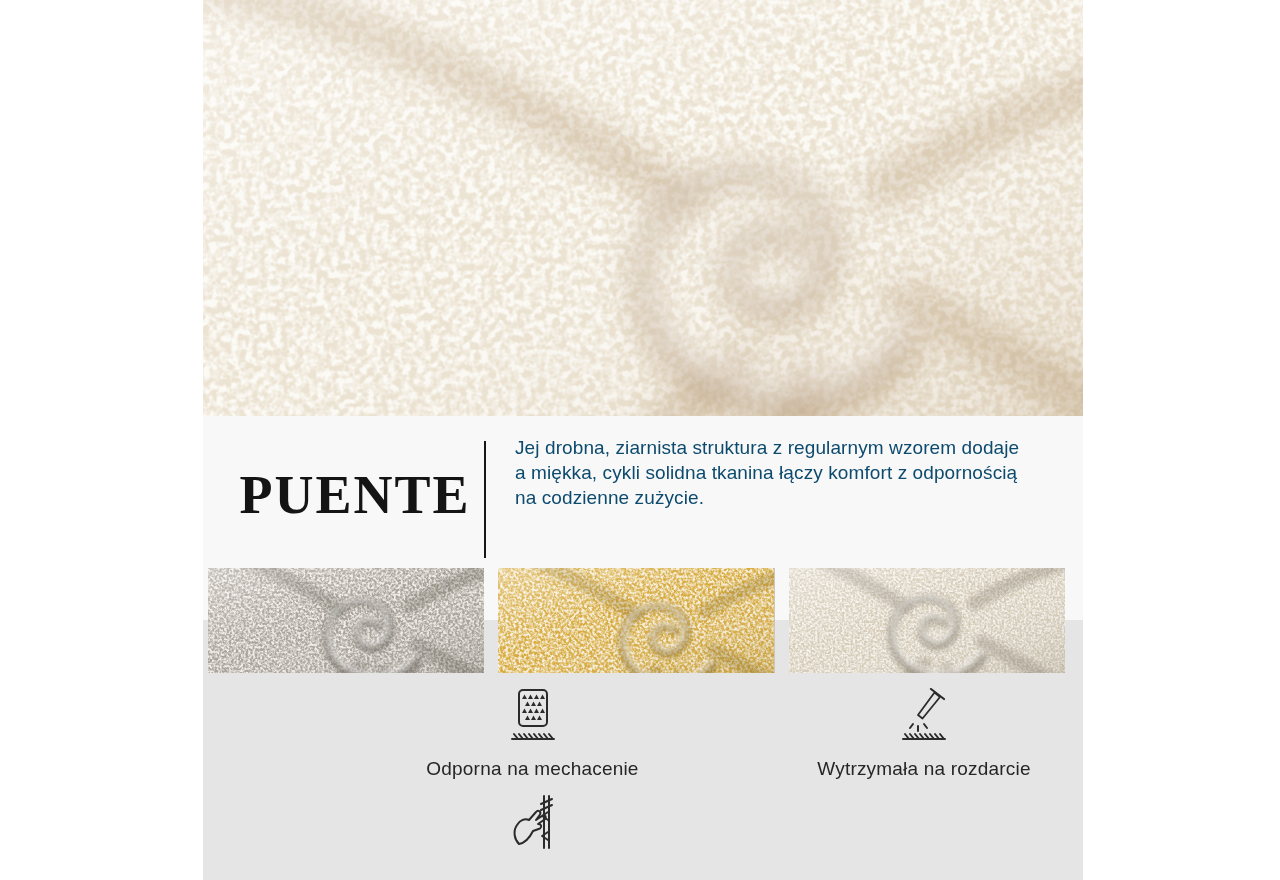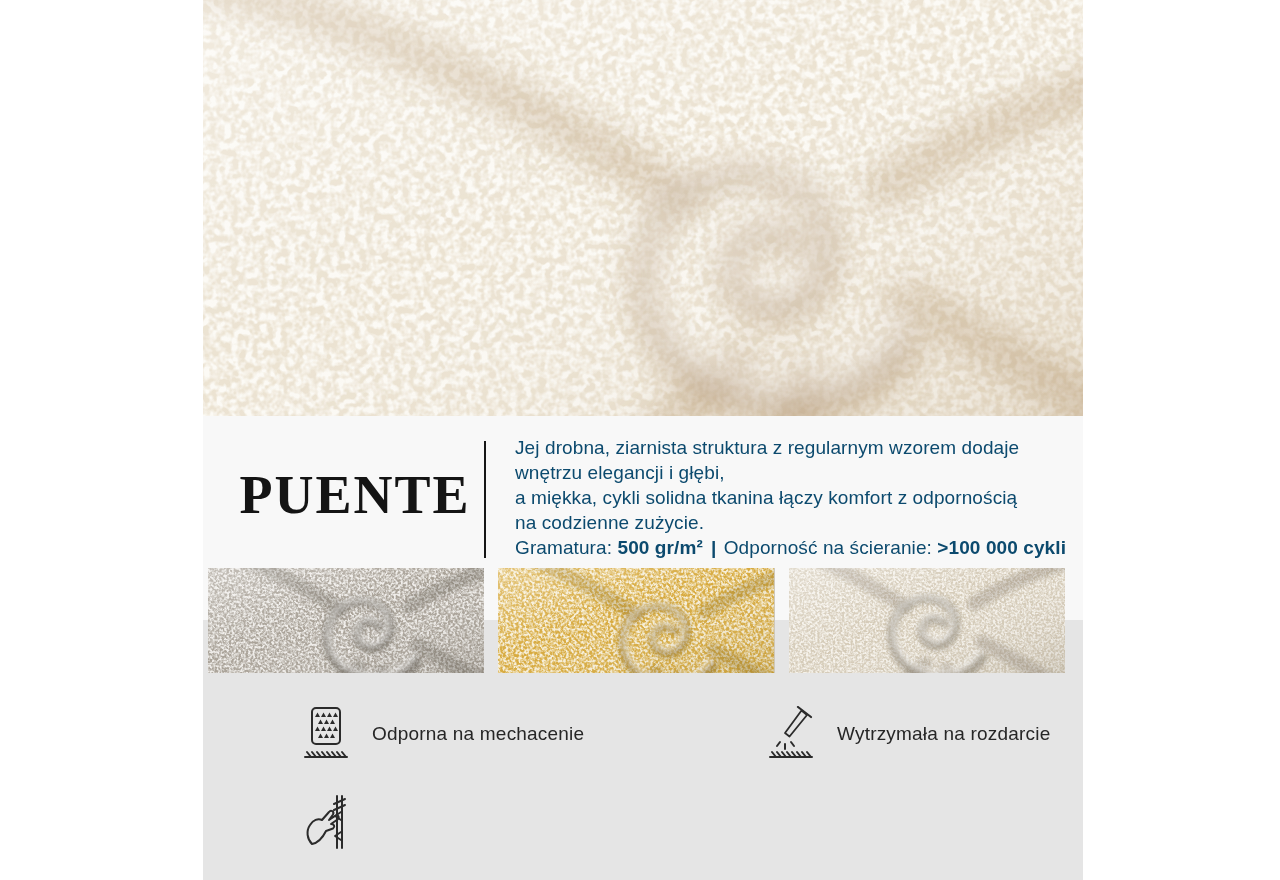--- a/index.html
+++ b/index.html
@@ -25,21 +25,21 @@
   .spec-line .sep{font-weight:700;margin:0 2px 0 8px;}
 
   
   .swatches{position:absolute;left:5px;top:568px;width:857px;height:105px;display:flex;gap:14px;}
   .swatch{flex:1;height:105px;overflow:hidden;background:#cfc8ba;}
 
   
   .panel{position:absolute;left:0;top:620px;width:880px;height:260px;background:#e5e5e5;}
   .features{position:absolute;left:0;top:70px;width:880px;box-sizing:border-box;padding-left:97px;
             display:grid;grid-template-columns:465px 1fr;grid-auto-rows:88px;align-items:center;}
-  .feature{display:flex;align-items:center;gap:20px;}
+  .feature{display:flex;align-items:center;gap:14px;flex-direction:column;}
   .ficon{width:52px;height:58px;display:flex;align-items:center;justify-content:center;flex:0 0 52px;}
   .ficon svg{stroke:#2b2b2b;fill:none;stroke-width:2;stroke-linecap:round;stroke-linejoin:round;}
   .ficon svg .fill{fill:#2b2b2b;stroke:none;}
   .flabel{font-size:19px;color:#262626;letter-spacing:0.2px;white-space:nowrap;}
 </style>
 </head>
 <body>
 
 <div class="stage">
   <div class="card">
@@ -78,24 +78,22 @@
 </g>
 <rect width="880" height="416" fill="url(#fg-hero)"></rect>
 </svg>
       </div>
 
     <div class="band">
       <h1 class="title">PUENTE</h1>
       <div class="divider"></div>
       <div class="desc">
         <div class="line">Jej drobna, ziarnista struktura z regularnym wzorem dodaje</div>
-        <div class="line">wnętrzu elegancji i głębi,</div>
         <div class="line">a miękka, cykli solidna tkanina łączy komfort z odpornością</div>
         <div class="line">na codzienne zużycie.</div>
-        <div class="spec-line"><span>Gramatura:</span> <span class="b">500 gr/m²</span><span class="sep">|</span> <span>Odporność na ścieranie:</span> <span class="b">&gt;100 000 cykli</span></div>
       </div>
     </div>
 
     <div class="panel">
       <div class="features">
 
         <div class="feature">
           <span class="ficon">
             <svg width="48" height="56" viewBox="0 0 48 56">
               <rect x="10" y="2" width="28" height="36" rx="4"></rect>

